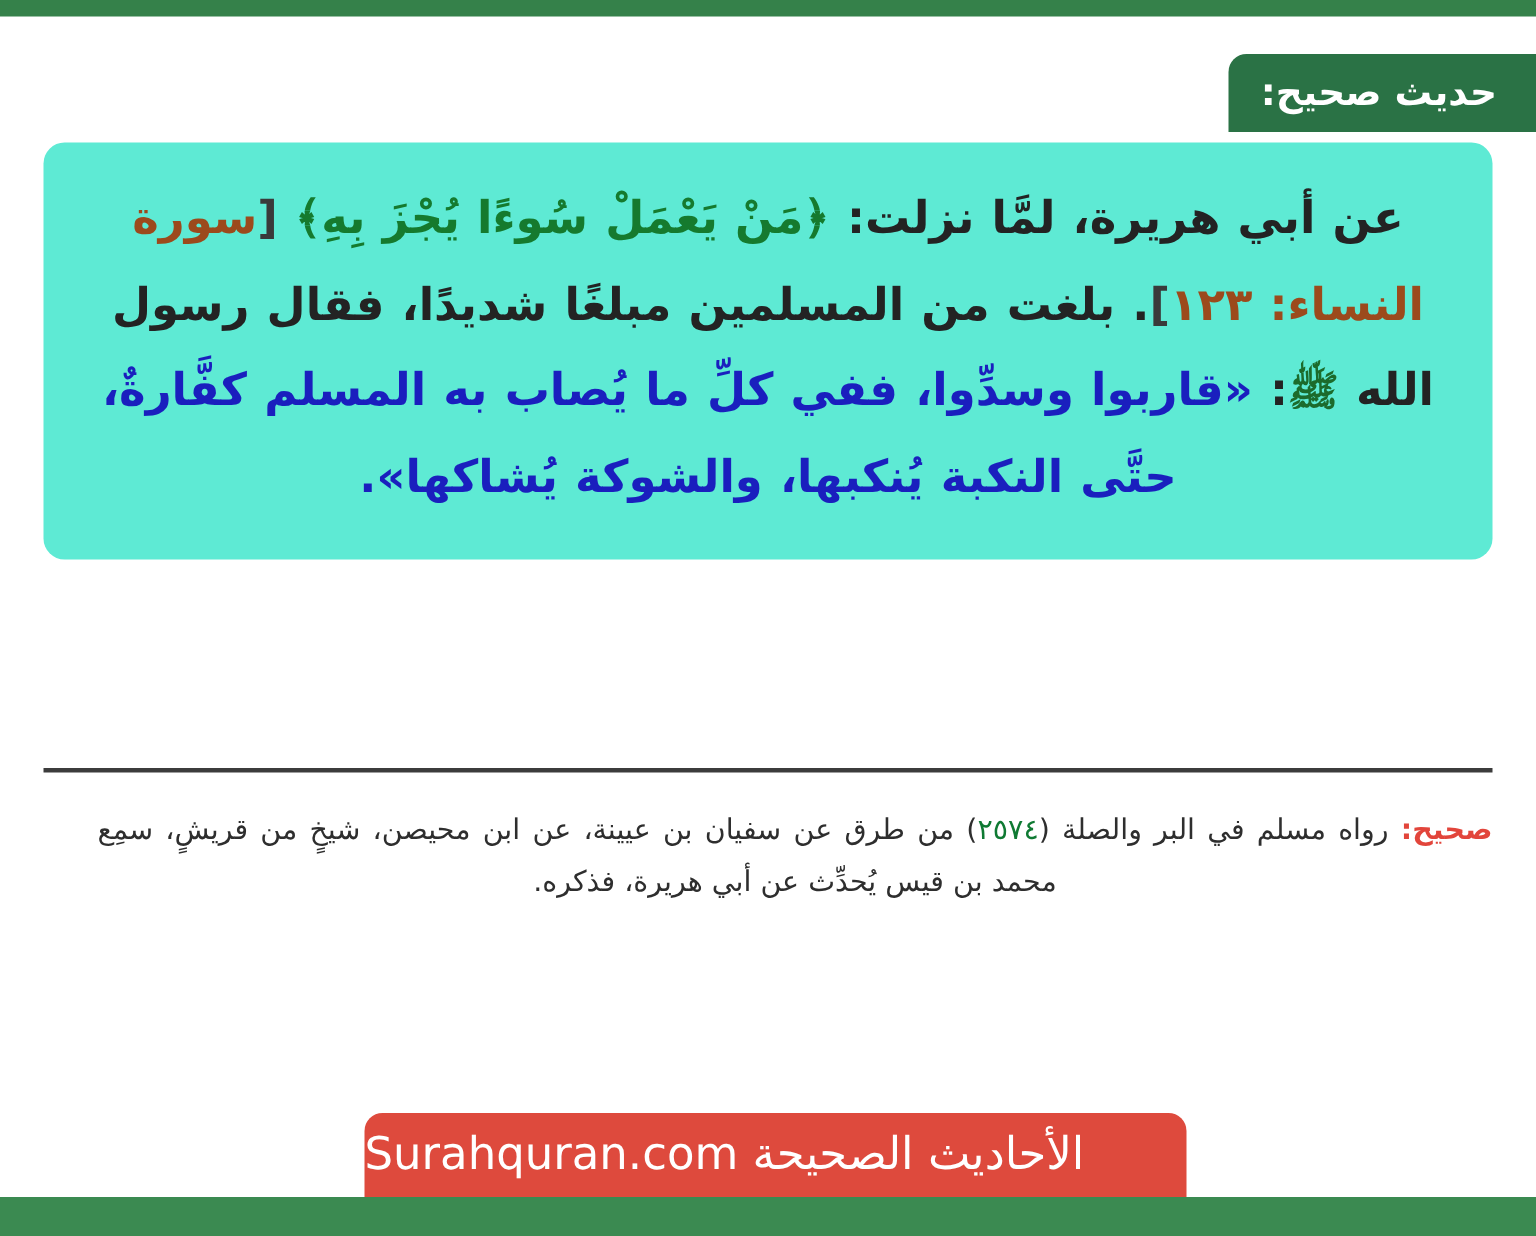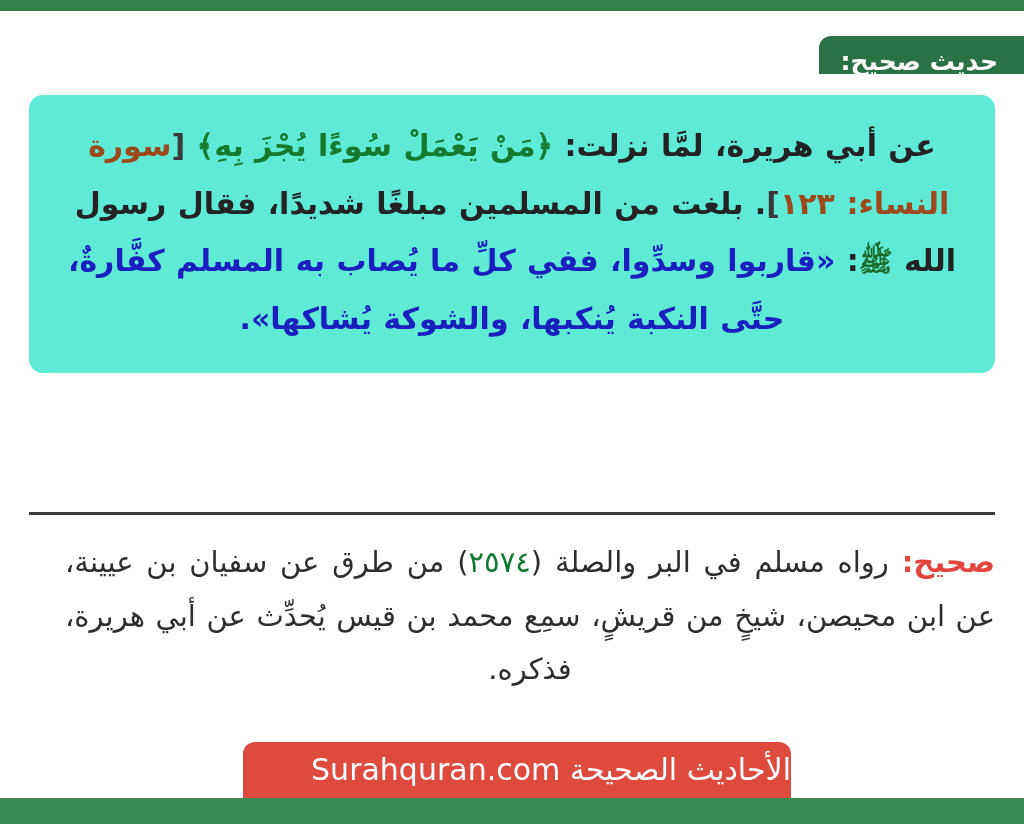--- a/index.html
+++ b/index.html
@@ -34,21 +34,21 @@
   
   .badge {
     position: absolute;
     top: 36px;
     right: 0;
     background: #2a7245;
     color: #ffffff;
     font-size: 25px;
     font-weight: bold;
     line-height: 1;
-    padding: 13px 26px 0 22px;
+    padding: 13px 26px 14px 22px;
     border-top-left-radius: 12px;
     border-bottom-left-radius: 0;
     direction: rtl;
     white-space: nowrap;
   }
 
   
   .quote-panel {
     position: absolute;
     top: 95px;
@@ -87,21 +87,21 @@
 
   
   .takhrij {
     position: absolute;
     top: 536px;
     right: 29px;
     left: 29px;
     direction: rtl;
     text-align: justify;
     text-align-last: center;
-    font-size: 29px;
+    font-size: 19px;
     line-height: 1.85;
     color: #2e2e2e;
     margin-left: 36px;
   }
   .grade-label { color: #e2453b; font-weight: bold; }
   .ref-number  { color: #0f7a33; }
 
   
   .site-button {
     position: absolute;
@@ -111,21 +111,21 @@
     height: 56px;
     box-sizing: border-box;
     background: #de4a3d;
     color: #ffffff;
     border: none;
     border-top-left-radius: 12px;
     border-top-right-radius: 12px;
     font-family: "DejaVu Sans", "Liberation Sans", sans-serif;
     font-size: 30px;
     line-height: 56px;
-    text-align: right;
+    text-align: left;
     direction: rtl;
     white-space: nowrap;
     padding: 0;
     cursor: pointer;
   }
 </style>
 </head>
 <body>
 
 <div class="bar-top"></div>

